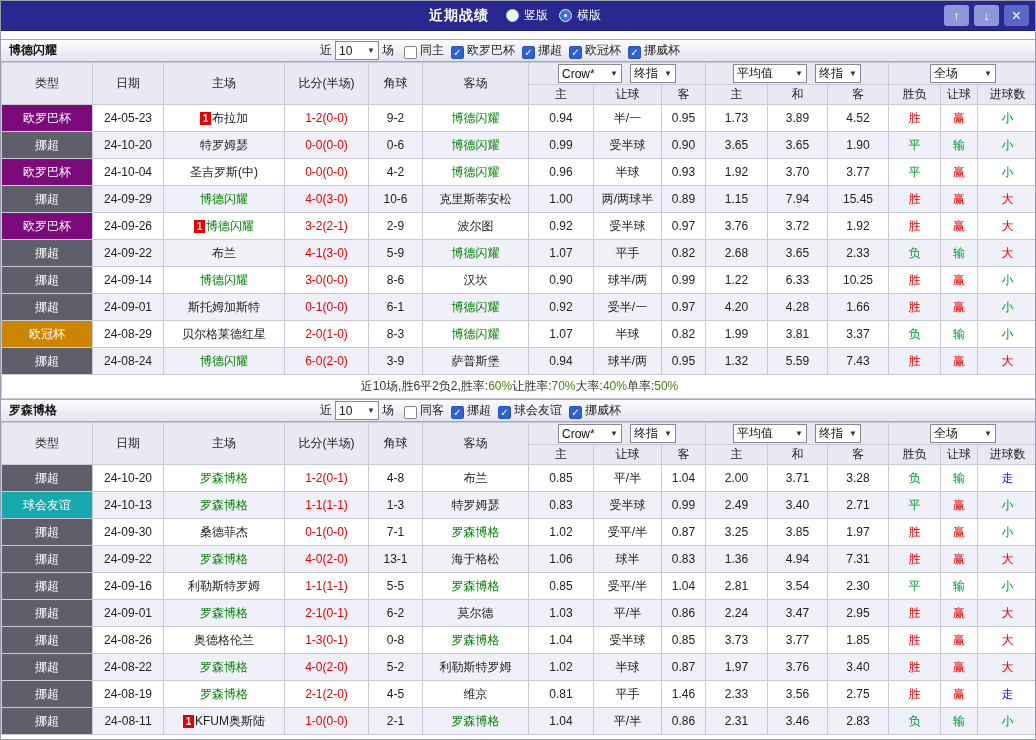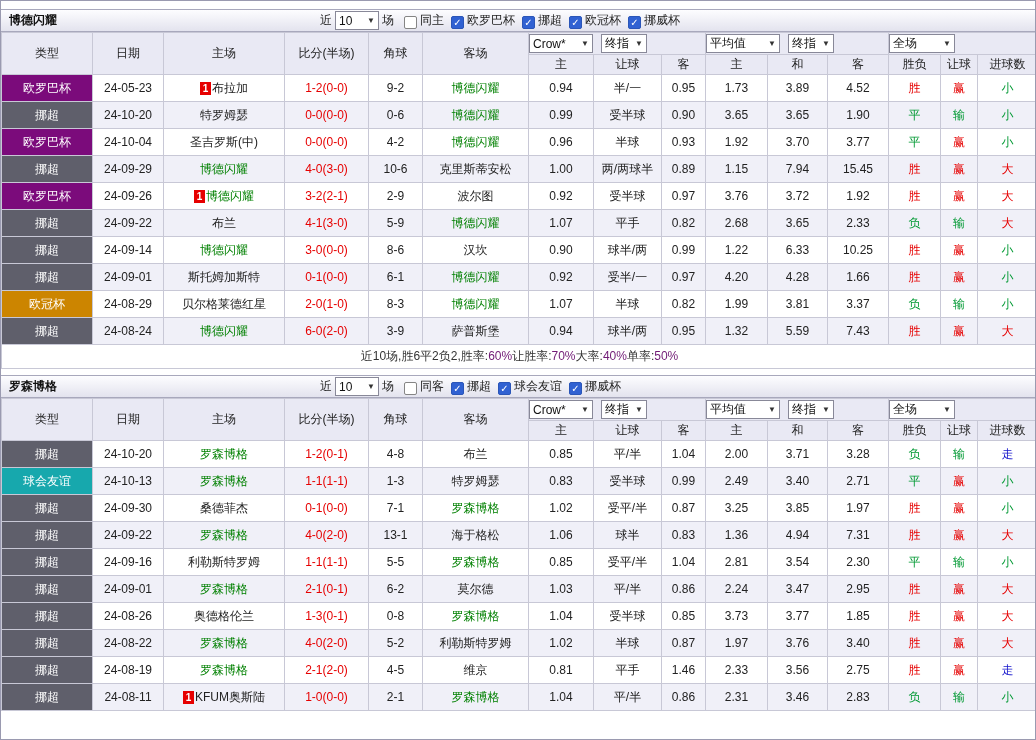--- a/index.html
+++ b/index.html
@@ -10,52 +10,72 @@
   .tb-title{font-weight:bold;font-size:14px;margin-right:12px;letter-spacing:1px}
   .radio{width:13px;height:13px;border-radius:50%;background:#f2f2f2;border:1px solid #cfcfe8;display:inline-block;position:relative;cursor:pointer;box-sizing:border-box}
   .radio.on{background:#3d6fe0;border-color:#eaeaff}
   .radio.on::after{content:"";position:absolute;left:4px;top:4px;width:3px;height:3px;border-radius:50%;background:#fff}
   .radio-label{font-size:12px;margin-right:6px}
   .tb-buttons{position:absolute;right:6px;display:flex;gap:5px}
   .tbtn{width:25px;height:21px;border-radius:3px;background:#8d97dc;color:#fff;display:flex;align-items:center;justify-content:center;font-weight:bold;font-size:13px;cursor:pointer}
   .tbtn.close{background:#5d68c6;font-size:16px;font-weight:normal}
   .section{width:1036px}
   .sec1{margin-top:8px}
-  .sec2{margin-top:6px}
+  .sec2{}
   .section-bar{height:23px;background:linear-gradient(#fdfdff,#e3e3ee);border-top:1px solid #a8a8bc;border-bottom:1px solid #a8a8bc;display:flex;align-items:center;padding:0 8px;box-sizing:border-box}
   .team-name{font-weight:bold;color:#101010;width:308px}
   .filters{display:flex;align-items:center}
   .flabel{margin:0 3px}
   .sel{display:inline-flex;align-items:center;justify-content:space-between;height:19px;background:#fff;border:1px solid #888898;padding:0 3px;box-sizing:border-box;cursor:pointer}
   .sel-t{font-size:12px;color:#111}
   .arr{font-size:8px;color:#333;margin-left:3px}
   .cbw{display:inline-flex;align-items:flex-end;margin-left:7px;cursor:pointer}
   .cb{width:13px;height:13px;border:1px solid #858585;background:#fff;border-radius:2px;display:inline-flex;align-items:center;justify-content:center;font-size:10px;color:#fff;box-sizing:border-box;line-height:1}
   .cb.on{background:#3061d2;border-color:#2a55b8}
   .cbl{margin-left:3px}
   table{border-collapse:collapse;table-layout:fixed;width:1036px}
   th,td{border:1px solid #c8c8d6;text-align:center;overflow:hidden;white-space:nowrap;padding:0;font-size:12px}
   thead th{background:#e9e9f4;font-weight:normal;color:#222}
   tr.h1 th{height:21px}
   tr.h2 th{height:19px}
   tbody td{height:26px;background:#fff}
   tbody tr:nth-child(even) td{background:#f0f0f8}
   td.league{color:#fff}
-  .selgroup{display:flex;align-items:center;justify-content:flex-start;gap:8px}
+  .selgroup{display:flex;align-items:center;justify-content:center;gap:8px}
   .focus{color:#008000}
   .score{color:#e60000}
   .badge1{display:inline-block;background:#e60000;color:#fff;width:11px;height:13px;line-height:13px;font-size:10px;font-weight:bold;margin-right:1px}
   tfoot td{height:23px;background:#fff;color:#333}
   .sum-label{margin-left:0}
-  .sum-val{color:#701a75}
+  .sum-val{color:#4d7c0f}
 </style>
 </head>
 <body>
 
 <div class="page">
+  <div class="titlebar">
+    <div class="tb-center">
+      <span class="tb-title">近期战绩</span>
+      <span class="radio"></span>
+      <span class="radio-label">竖版</span>
+      <span class="radio on"></span>
+      <span class="radio-label">横版</span>
+    </div>
+    <div class="tb-buttons">
+      <div class="tbtn">
+          <span>↑</span>
+        </div>
+      <div class="tbtn">
+          <span>↓</span>
+        </div>
+      <div class="tbtn close">
+          <span>×</span>
+        </div>
+    </div>
+  </div>
   <div>
       <div class="section sec1">
         <div class="section-bar">
           <div class="team-name">博德闪耀</div>
           <div class="filters">
             <span class="flabel">近</span>
             <span class="sel" style="width: 44px;">
               <span class="sel-t">10</span>
               <span class="arr">▼</span>
             </span>

